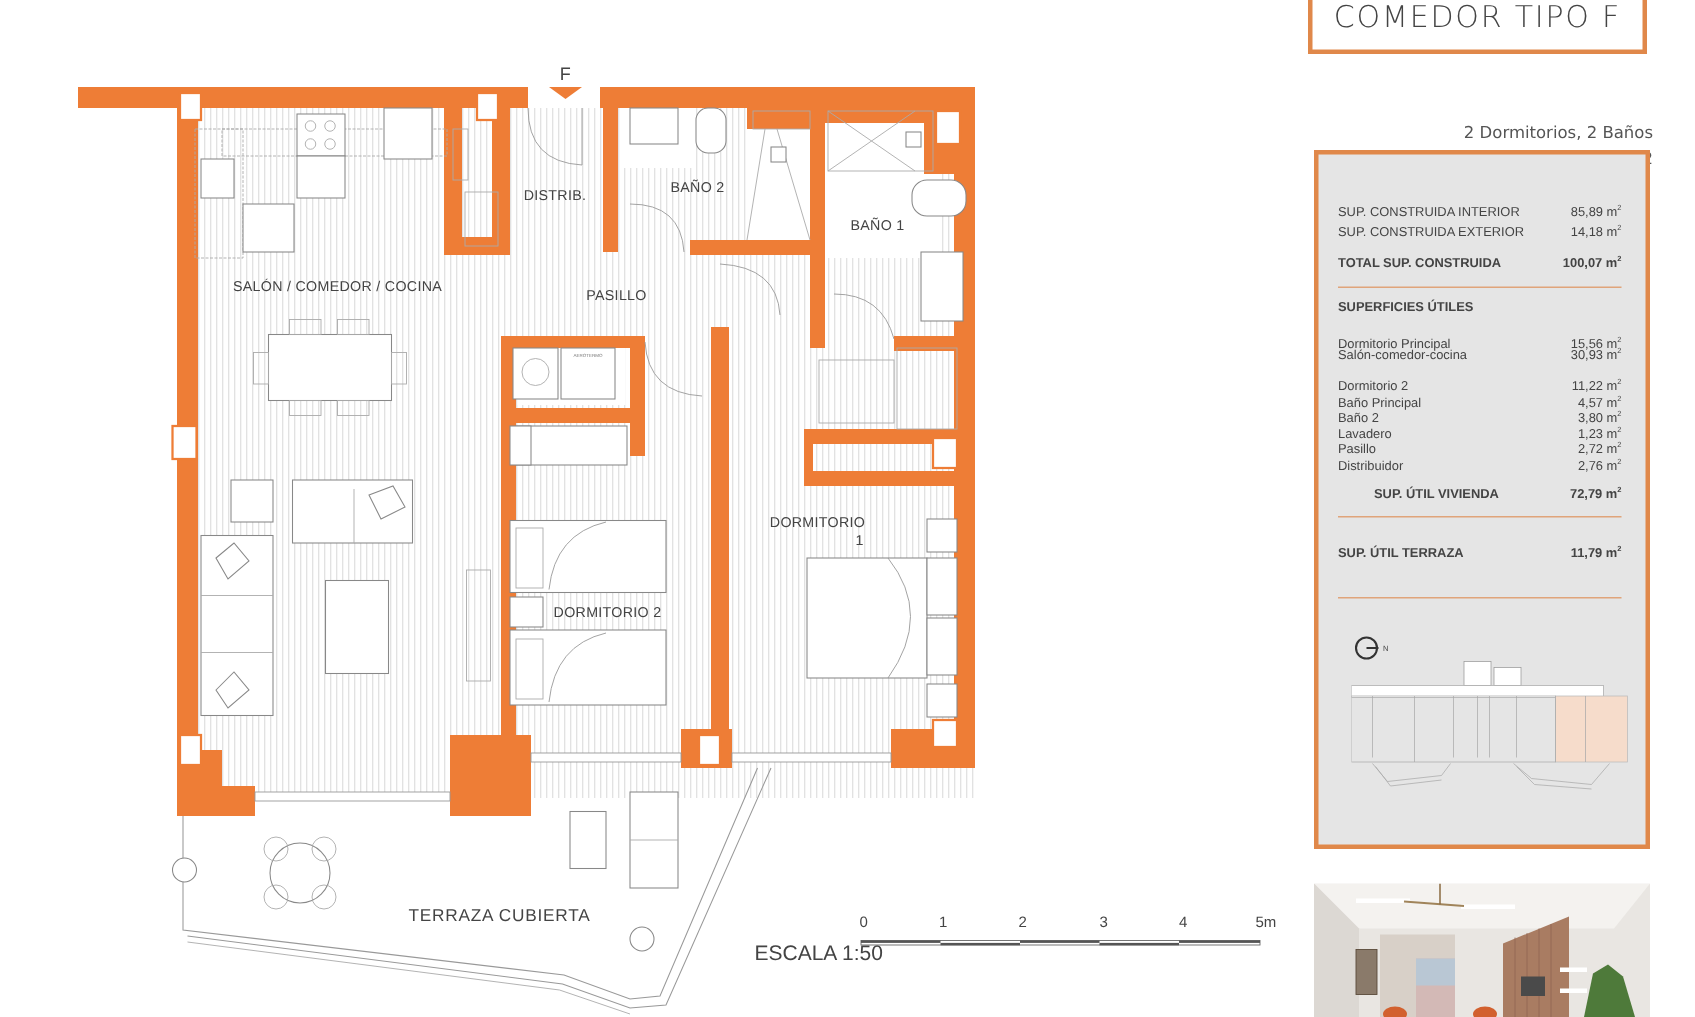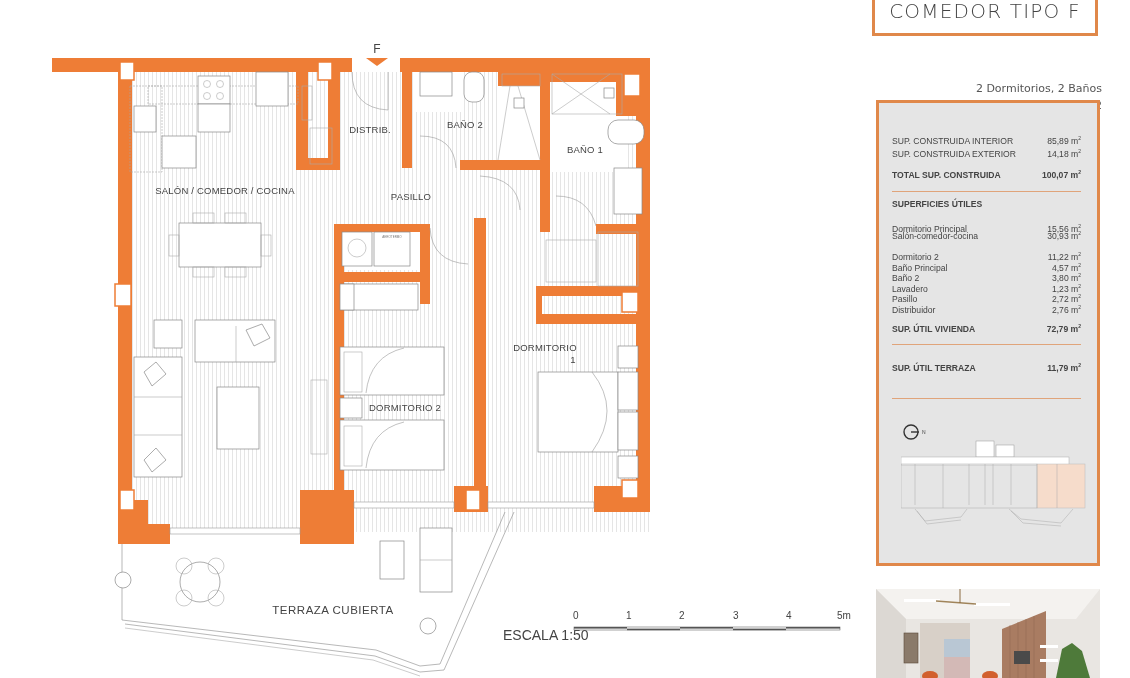--- a/index.html
+++ b/index.html
@@ -303,21 +303,21 @@
       <span><span>1,23 m</span><span class="sup2">2</span></span>
   </div>
   <div class="row" style="top:191px;">
     <span>Pasillo</span>
       <span><span>2,72 m</span><span class="sup2">2</span></span>
   </div>
   <div class="row" style="top:201.5px;">
     <span>Distribuidor</span>
       <span><span>2,76 m</span><span class="sup2">2</span></span>
   </div>
-  <div class="row bold" style="top:221px;">
+  <div class="row bold" style="top:221px;margin-left:24px;">
     <span>SUP. ÚTIL VIVIENDA</span>
       <span><span>72,79 m</span><span class="sup2">2</span></span>
   </div>
   <div class="sep" style="top:241px;"></div>
 
   <div class="row bold" style="top:260px;text-align:center;">
     <span>SUP. ÚTIL TERRAZA</span>
       <span><span>11,79 m</span><span class="sup2">2</span></span>
   </div>
   <div class="sep" style="top:295px;"></div>

